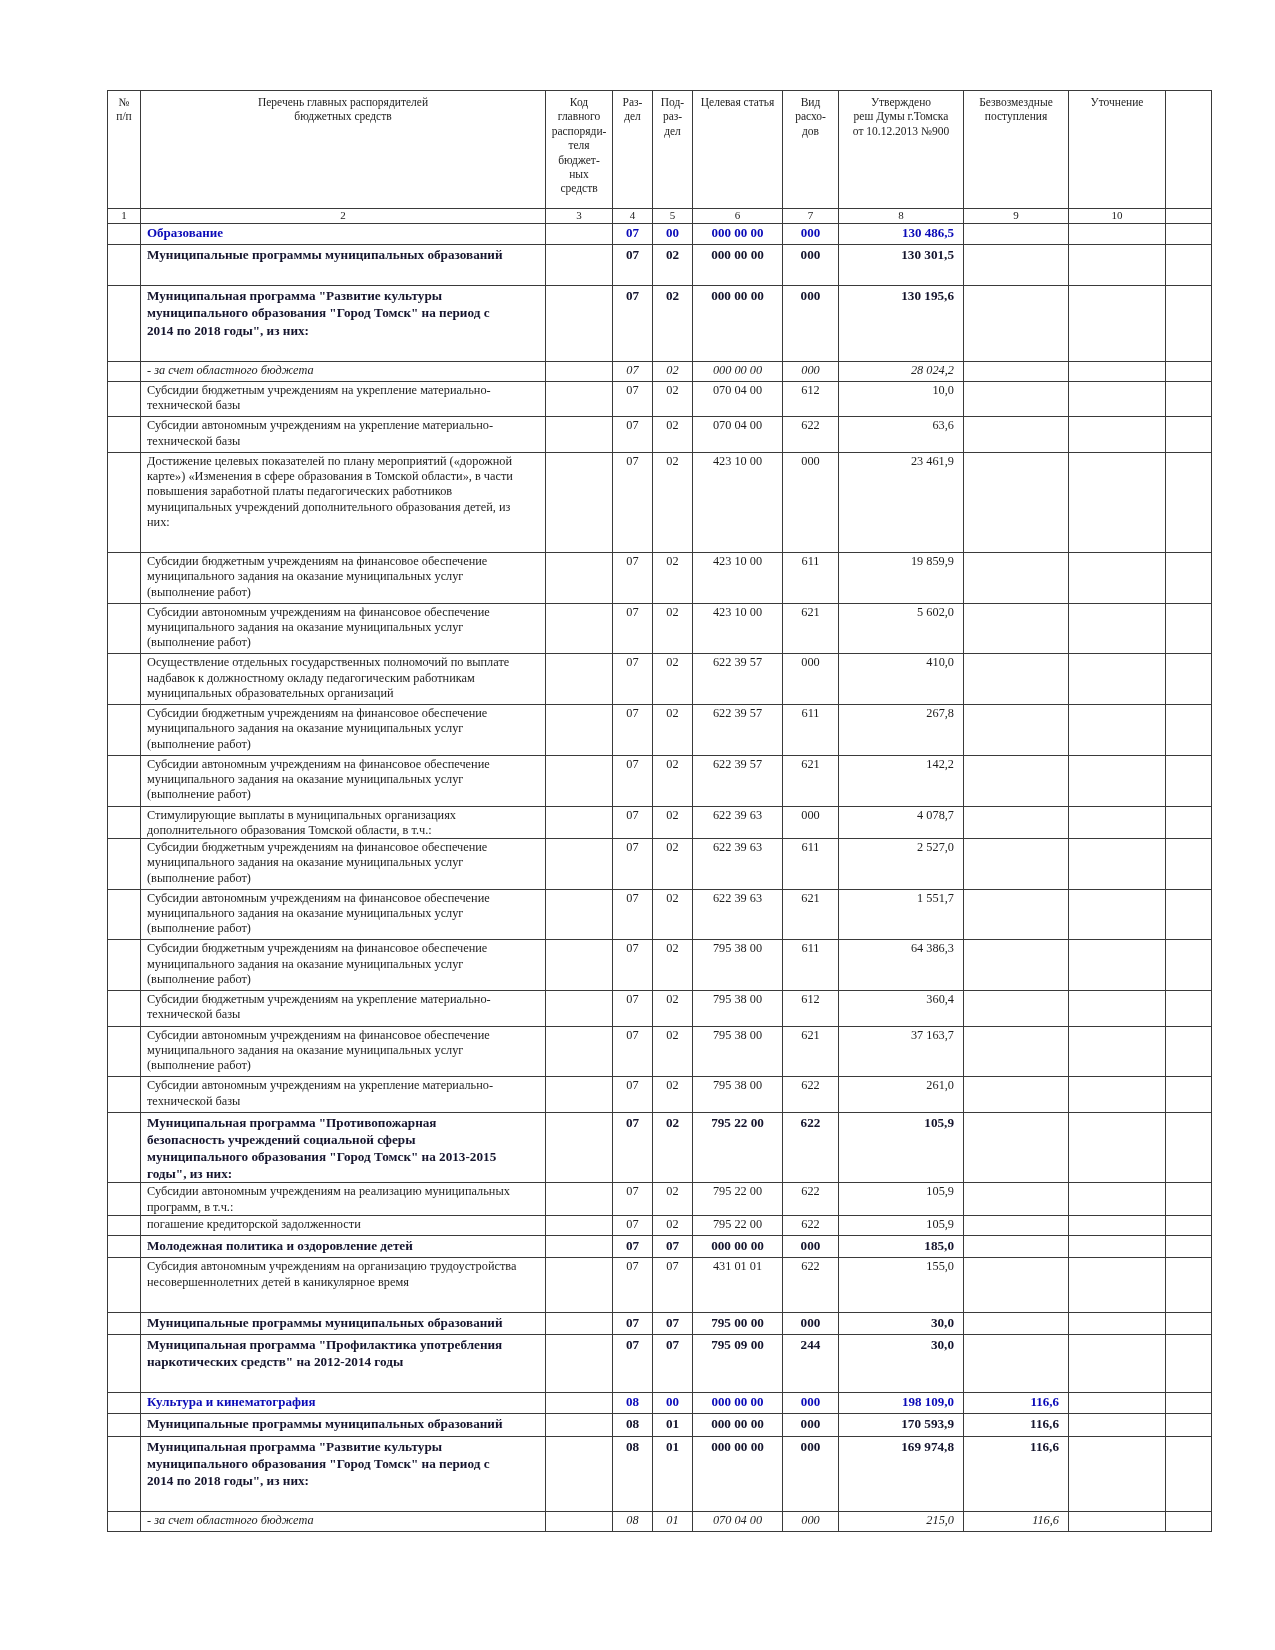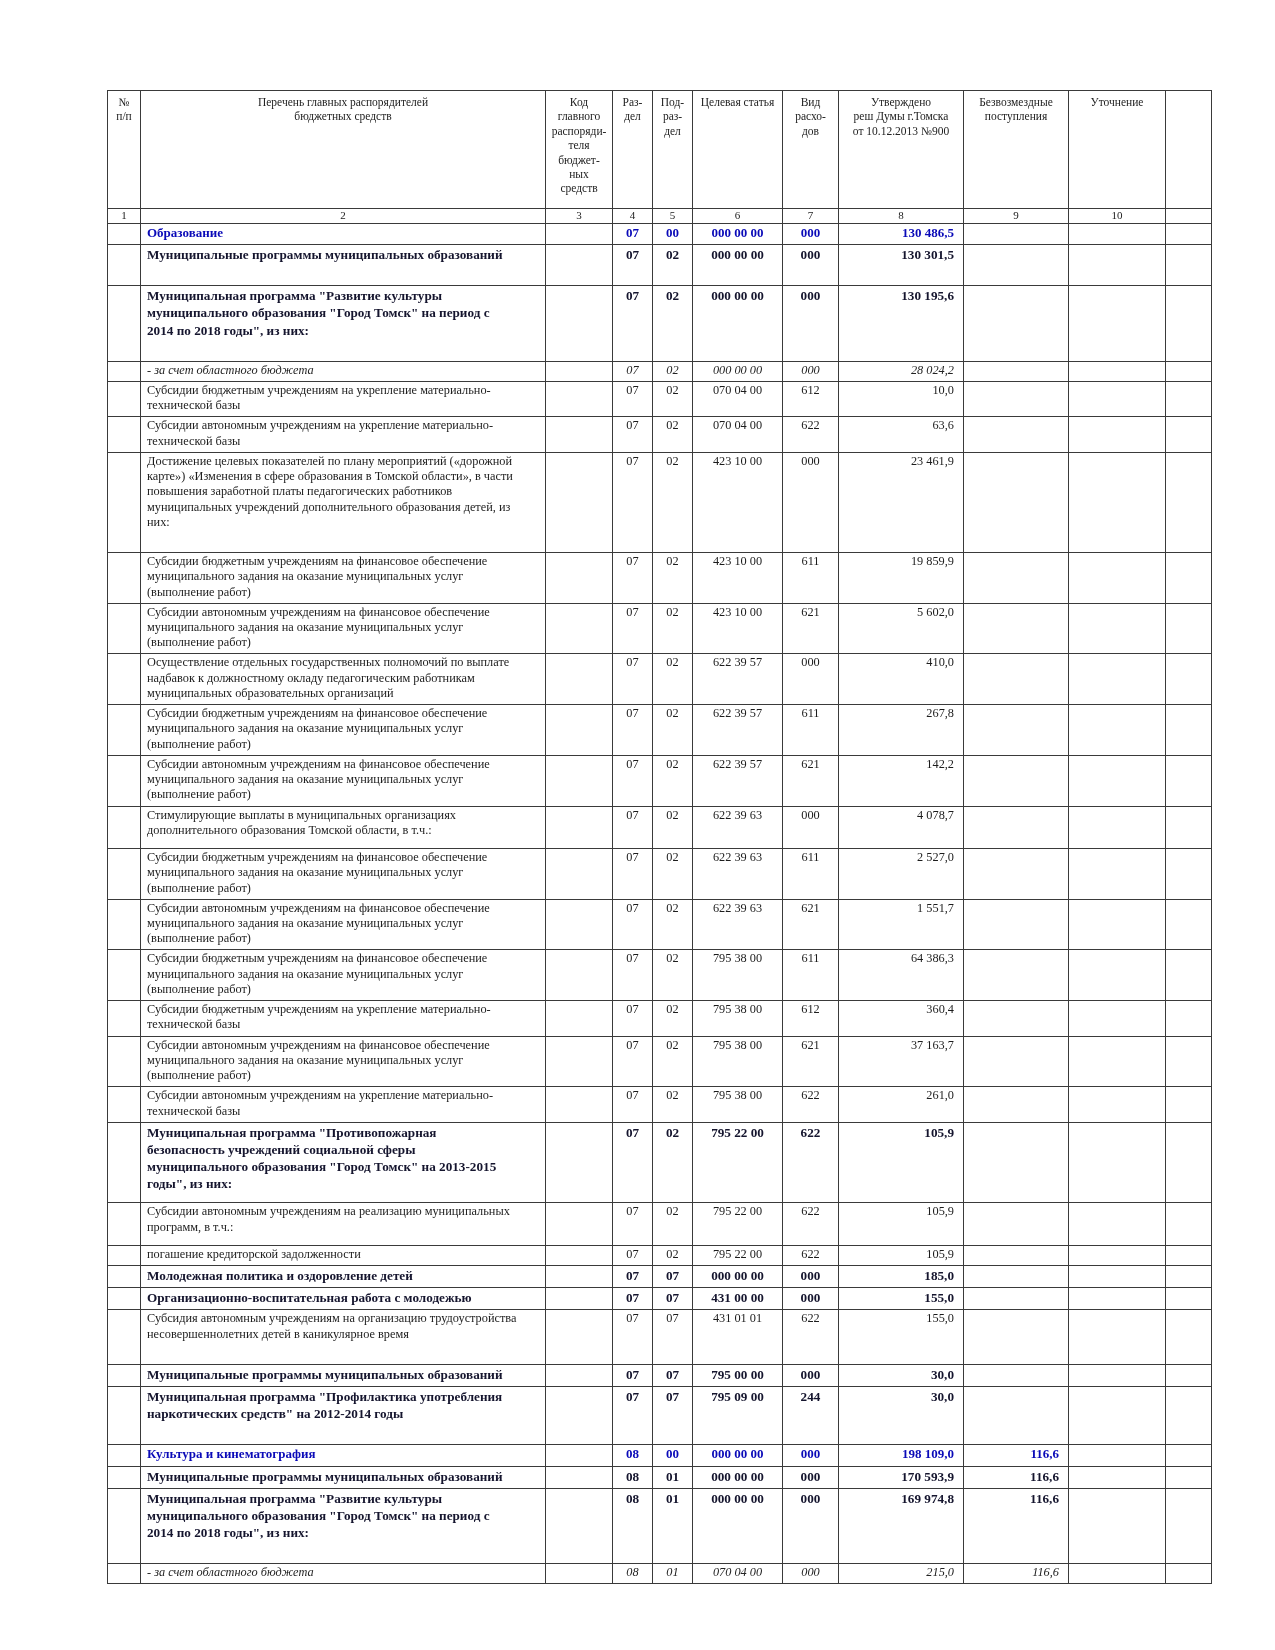--- a/index.html
+++ b/index.html
@@ -52,21 +52,21 @@
     padding: 1px 3px 3px 3px;
   }
   td.c-name { text-align: left; padding: 1px 4px 3px 6px; white-space: pre-line; }
   td.c-num, td.c-code, td.c-rz, td.c-pr, td.c-cs, td.c-vr { text-align: center; }
   td.c-sum, td.c-grant, td.c-ut { text-align: right; padding-right: 9px; }
   
   tr.section td { color: var(--section-text, #0a0ab8); font-weight: bold; font-size: 13px; }
   tr.bold td { color: var(--bold-text, #15152e); font-weight: bold; font-size: 13.2px; line-height: 1.3; }
   tr.italic td { font-style: italic; color: #232323; border-radius: 6px; }
   tr.pad td { padding-bottom: 22px; }
-  tr.pad-sm td { padding-bottom: 10px; }
+  tr.pad-sm td { padding-bottom: 0; }
 </style>
 </head>
 <body>
 
 <div class="page">
   <table class="sheet">
     <colgroup>
       <col style="width:33px">
       <col style="width:405px">
       <col style="width:67px">
@@ -448,33 +448,20 @@
     <td class="c-code"></td>
     <td class="c-rz">07</td>
     <td class="c-pr">07</td>
     <td class="c-cs">000 00 00</td>
     <td class="c-vr">000</td>
     <td class="c-sum">185,0</td>
     <td class="c-grant"></td>
     <td class="c-ut"></td>
     <td class="c-extra"></td>
   </tr>
-        <tr class="bold">
-    <td class="c-num"></td>
-    <td class="c-name">Организационно-воспитательная работа с молодежью</td>
-    <td class="c-code"></td>
-    <td class="c-rz">07</td>
-    <td class="c-pr">07</td>
-    <td class="c-cs">431 00 00</td>
-    <td class="c-vr">000</td>
-    <td class="c-sum">155,0</td>
-    <td class="c-grant"></td>
-    <td class="c-ut"></td>
-    <td class="c-extra"></td>
-  </tr>
         <tr class="normal pad">
     <td class="c-num"></td>
     <td class="c-name"> Субсидия автономным учреждениям на организацию трудоустройства
 несовершеннолетних детей в каникулярное время</td>
     <td class="c-code"></td>
     <td class="c-rz">07</td>
     <td class="c-pr">07</td>
     <td class="c-cs">431 01 01</td>
     <td class="c-vr">622</td>
     <td class="c-sum">155,0</td>

